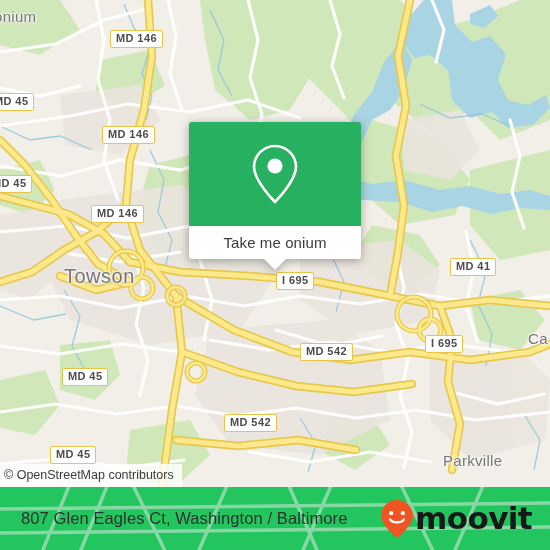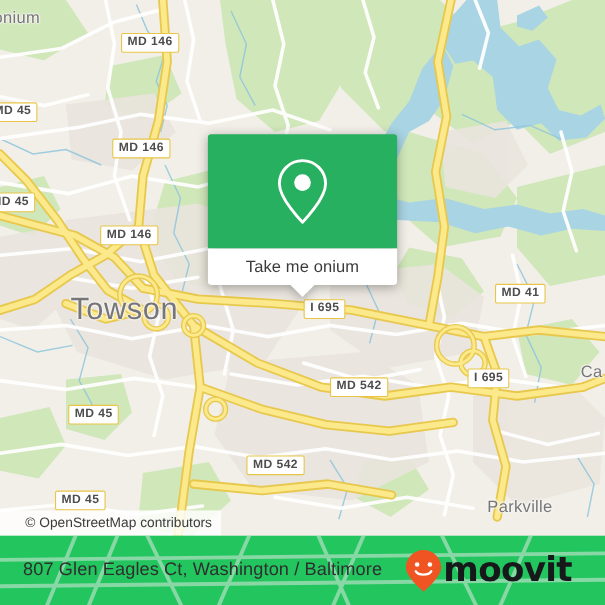--- a/index.html
+++ b/index.html
@@ -34,31 +34,31 @@
   
   .place{
     position:absolute;
     color:#76767a;
     white-space:nowrap;
     font-family:"Liberation Sans","DejaVu Sans",sans-serif;
     text-shadow:
       1px 0 1.5px #f7f5f0, -1px 0 1.5px #f7f5f0,
       0 1px 1.5px #f7f5f0, 0 -1px 1.5px #f7f5f0;
   }
-  .place.big{font-size:28px;letter-spacing:.5px;}
+  .place.big{font-size:20px;letter-spacing:.5px;}
   .place.mid{font-size:15px;letter-spacing:.3px;}
 
   
   #attrib{
     position:absolute;left:0;bottom:0;
     background:rgba(255,255,255,.82);
     color:#3c3c3c;
     font-size:12.5px;
     line-height:18px;
-    padding:2px 8px 3px 23px;
+    padding:2px 8px 3px 4px;
     font-family:"Liberation Sans","DejaVu Sans",sans-serif;
     white-space:nowrap;
   }
 
   
   #popup{
     position:absolute;left:189px;top:122px;width:172px;
     filter:drop-shadow(0 2px 5px rgba(0,0,0,.33));
   }
   #popup .head{
@@ -88,21 +88,21 @@
   }
   #bar .watermark{
     position:absolute;left:0;top:0;width:550px;height:63px;opacity:.5;
   }
   #addr{
     position:relative;z-index:2;
     margin-left:21px;color:#2f2f2f;font-size:16.5px;letter-spacing:.1px;
     white-space:nowrap;
   }
   #logo{
-    position:relative;z-index:2;margin-left:auto;margin-right:30px;
+    position:relative;z-index:2;margin-left:auto;margin-right:18px;
     display:flex;align-items:center;gap:1px;
   }
   #logo .word{
     font-size:31px;font-weight:bold;color:#17181a;letter-spacing:-.6px;
     font-family:"DejaVu Sans","Liberation Sans",sans-serif;
     line-height:31px;
   }
 </style>
 </head>
 <body>

